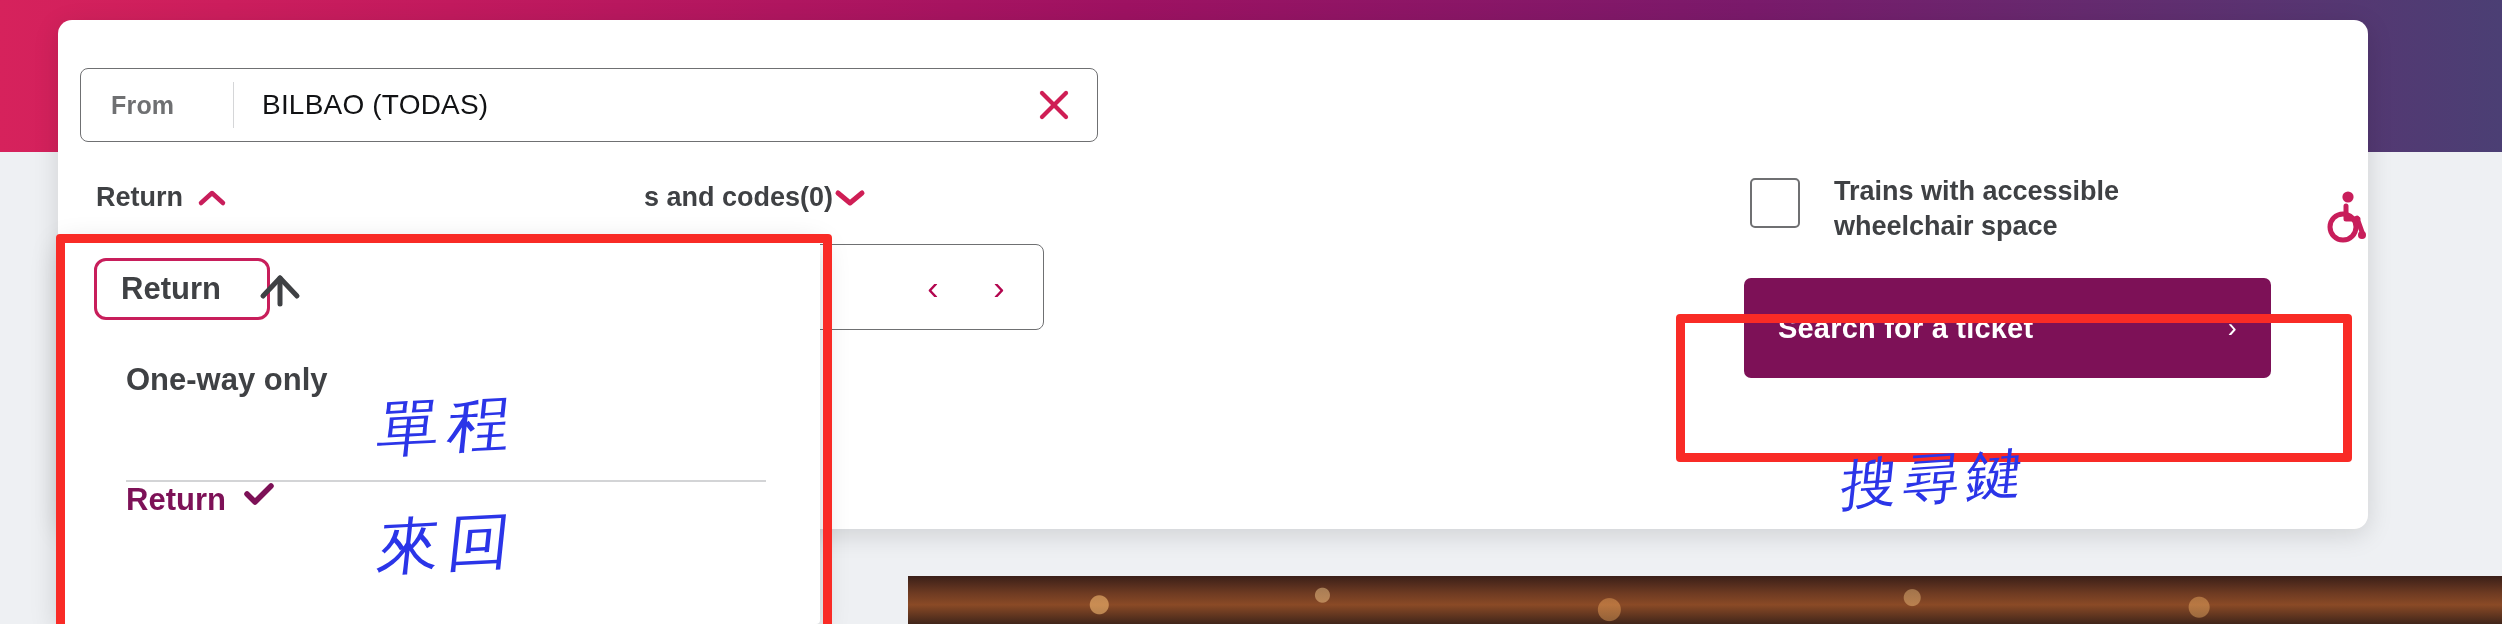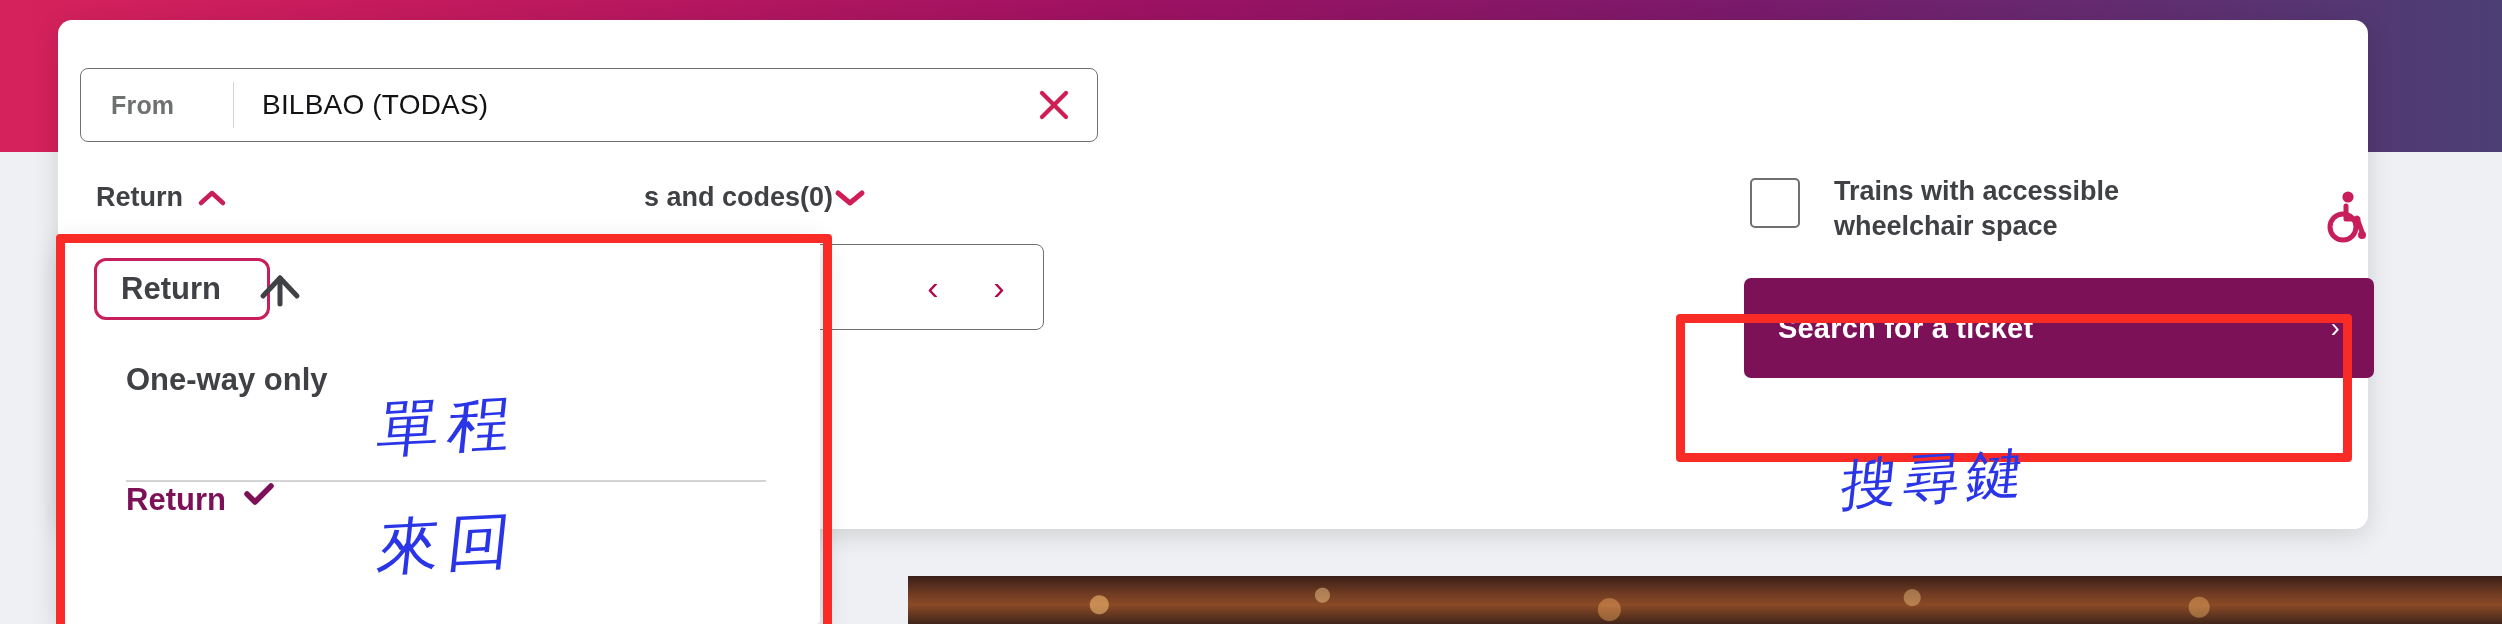--- a/index.html
+++ b/index.html
@@ -123,21 +123,21 @@
   }
   .acc-text{
     font-size:27px;font-weight:bold;color:#3f4144;line-height:1.28;
     max-width:360px;
   }
   .wheelchair-icon{
     position:absolute;left:2258px;top:38px;width:56px;height:56px;
   }
 
   .search-btn{
-    position:absolute;left:1686px;top:128px;width:630px;height:100px;
+    position:absolute;left:1686px;top:128px;width:527px;height:100px;
     background:#7d1157;border:none;border-radius:7px;
     color:#ffffff;font-size:29px;font-weight:bold;
     font-family:"Liberation Sans",sans-serif;
     display:flex;align-items:center;
     padding:0 34px;box-sizing:border-box;cursor:pointer;
     letter-spacing:.2px;
   }
   .search-btn .chev{margin-left:auto;font-size:27px;font-weight:normal;}
 
   

